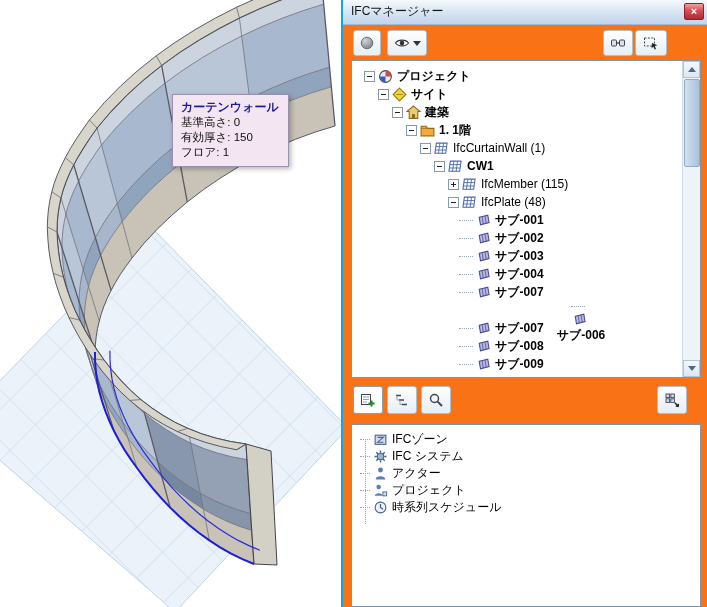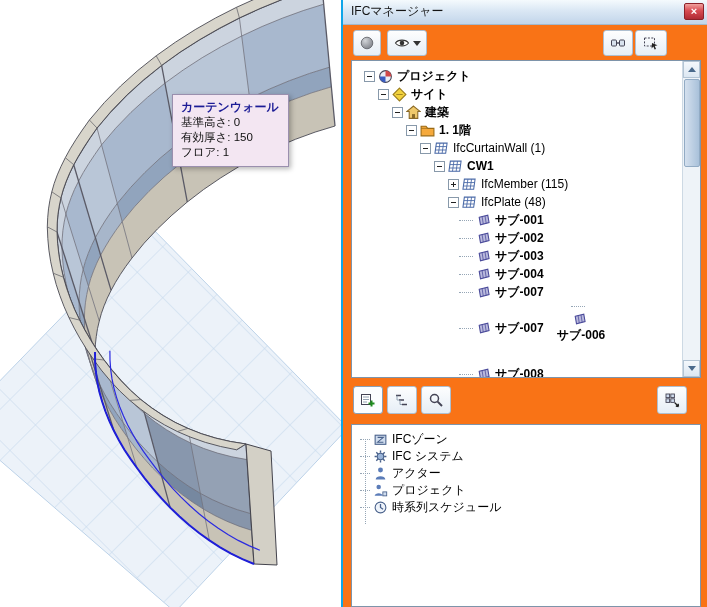--- a/index.html
+++ b/index.html
@@ -375,21 +375,21 @@
           </svg>
           <span class="lbl">サブ-006</span>
         </div>
         <div class="tree-row bold" style="padding-left: 108px;">
           <span class="expander leaf"></span>
           <svg class="node-icon" width="15" height="15" viewBox="0 0 14 14">
             <use href="#sym-subplate"></use>
           </svg>
           <span class="lbl">サブ-007</span>
         </div>
-        <div class="tree-row bold" style="padding-left: 108px; margin-top: 28px;">
+        <div class="tree-row bold" style="padding-left: 108px;">
           <span class="expander leaf"></span>
           <svg class="node-icon" width="15" height="15" viewBox="0 0 14 14">
             <use href="#sym-subplate"></use>
           </svg>
           <span class="lbl">サブ-008</span>
         </div>
         <div class="tree-row bold" style="padding-left: 108px;">
           <span class="expander leaf"></span>
           <svg class="node-icon" width="15" height="15" viewBox="0 0 14 14">
             <use href="#sym-subplate"></use>

